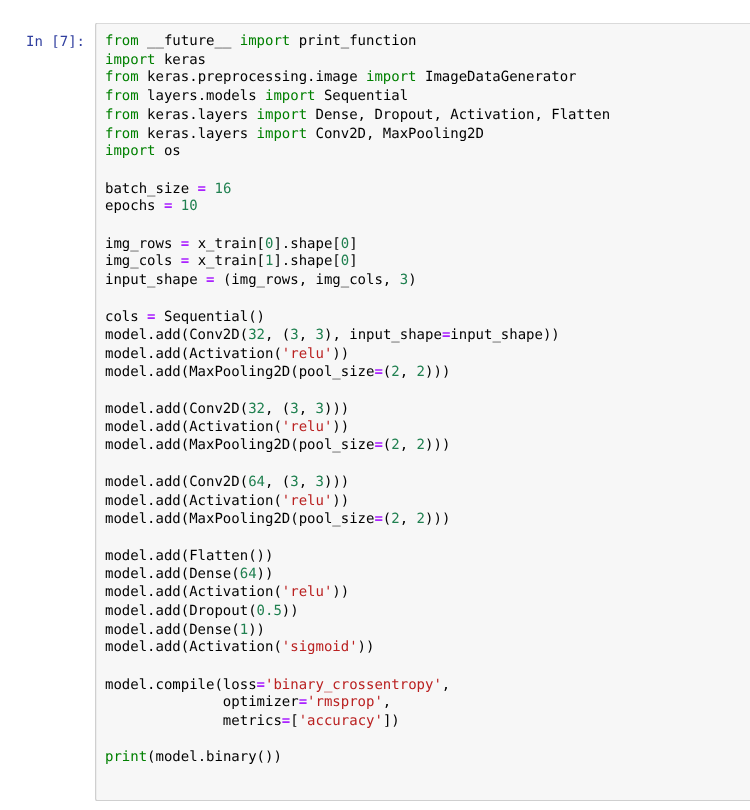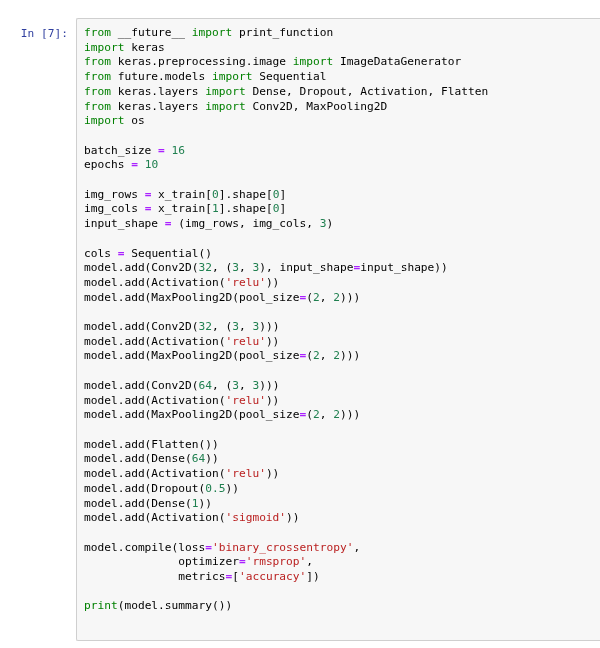--- a/index.html
+++ b/index.html
@@ -76,21 +76,21 @@
 <div id="notebook">
 
   <div class="cell-row">
 
     <div class="prompt">In [7]:</div>
 
     <div class="input-area">
       <pre class="code" id="code-block"><span><span class="k">from</span><span class="p"> __future__ </span><span class="k">import</span><span class="p"> print_function</span></span>
 <span><span class="k">import</span><span class="p"> keras</span></span>
 <span><span class="k">from</span><span class="p"> keras.preprocessing.image </span><span class="k">import</span><span class="p"> ImageDataGenerator</span></span>
-<span><span class="k">from</span><span class="p"> future.models </span><span class="k">import</span><span class="p"> Sequential</span></span>
+<span><span class="k">from</span><span class="p"> layers.models </span><span class="k">import</span><span class="p"> Sequential</span></span>
 <span><span class="k">from</span><span class="p"> keras.layers </span><span class="k">import</span><span class="p"> Dense, Dropout, Activation, Flatten</span></span>
 <span><span class="k">from</span><span class="p"> keras.layers </span><span class="k">import</span><span class="p"> Conv2D, MaxPooling2D</span></span>
 <span><span class="k">import</span><span class="p"> os</span></span>
 <span>&nbsp;</span>
 <span><span class="p">batch_size </span><span class="o">=</span><span class="p"> </span><span class="n">16</span></span>
 <span><span class="p">epochs </span><span class="o">=</span><span class="p"> </span><span class="n">10</span></span>
 <span>&nbsp;</span>
 <span><span class="p">img_rows </span><span class="o">=</span><span class="p"> x_train[</span><span class="n">0</span><span class="p">].shape[</span><span class="n">0</span><span class="p">]</span></span>
 <span><span class="p">img_cols </span><span class="o">=</span><span class="p"> x_train[</span><span class="n">1</span><span class="p">].shape[</span><span class="n">0</span><span class="p">]</span></span>
 <span><span class="p">input_shape </span><span class="o">=</span><span class="p"> (img_rows, img_cols, </span><span class="n">3</span><span class="p">)</span></span>
@@ -112,18 +112,18 @@
 <span><span class="p">model.add(Dense(</span><span class="n">64</span><span class="p">))</span></span>
 <span><span class="p">model.add(Activation(</span><span class="s">'relu'</span><span class="p">))</span></span>
 <span><span class="p">model.add(Dropout(</span><span class="n">0.5</span><span class="p">))</span></span>
 <span><span class="p">model.add(Dense(</span><span class="n">1</span><span class="p">))</span></span>
 <span><span class="p">model.add(Activation(</span><span class="s">'sigmoid'</span><span class="p">))</span></span>
 <span>&nbsp;</span>
 <span><span class="p">model.compile(loss</span><span class="o">=</span><span class="s">'binary_crossentropy'</span><span class="p">,</span></span>
 <span><span class="p">              optimizer</span><span class="o">=</span><span class="s">'rmsprop'</span><span class="p">,</span></span>
 <span><span class="p">              metrics</span><span class="o">=</span><span class="p">[</span><span class="s">'accuracy'</span><span class="p">])</span></span>
 <span>&nbsp;</span>
-<span><span class="b">print</span><span class="p">(model.summary())</span></span></pre>
+<span><span class="b">print</span><span class="p">(model.binary())</span></span></pre>
     </div>
 
   </div>
 
 </div>
 
 </body></html>

